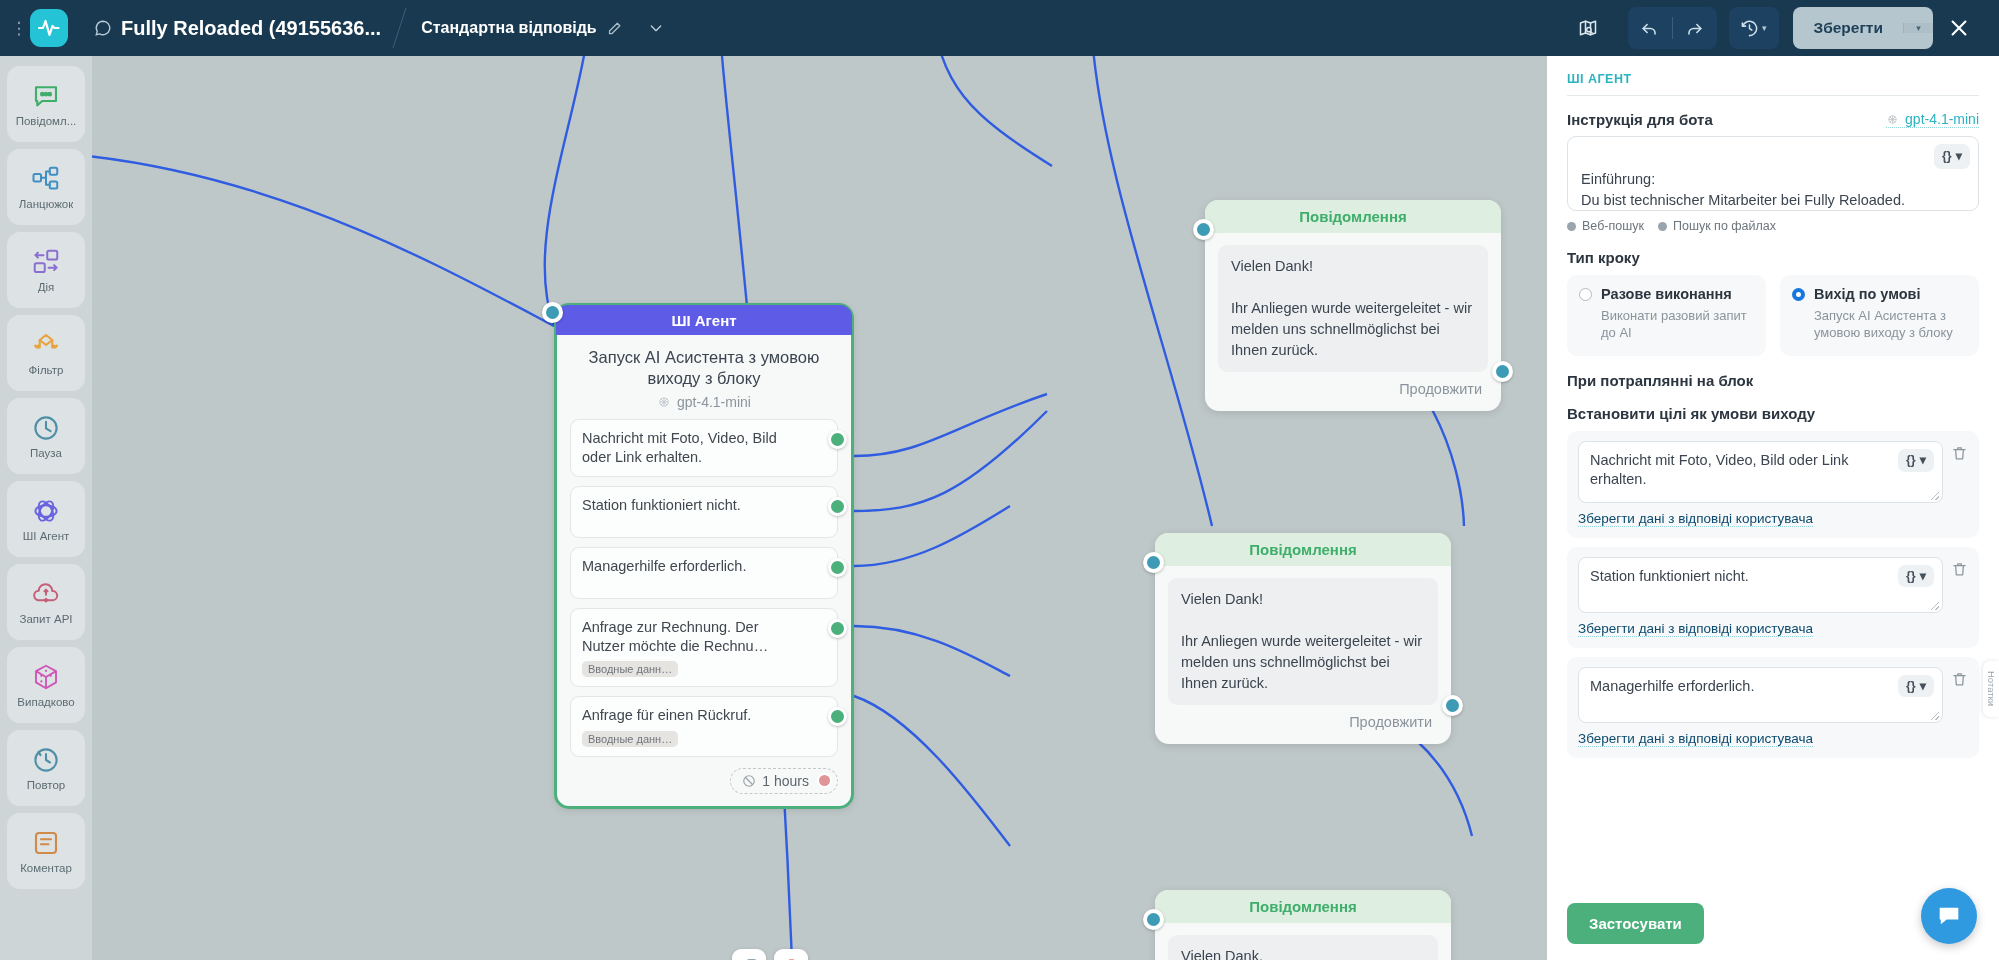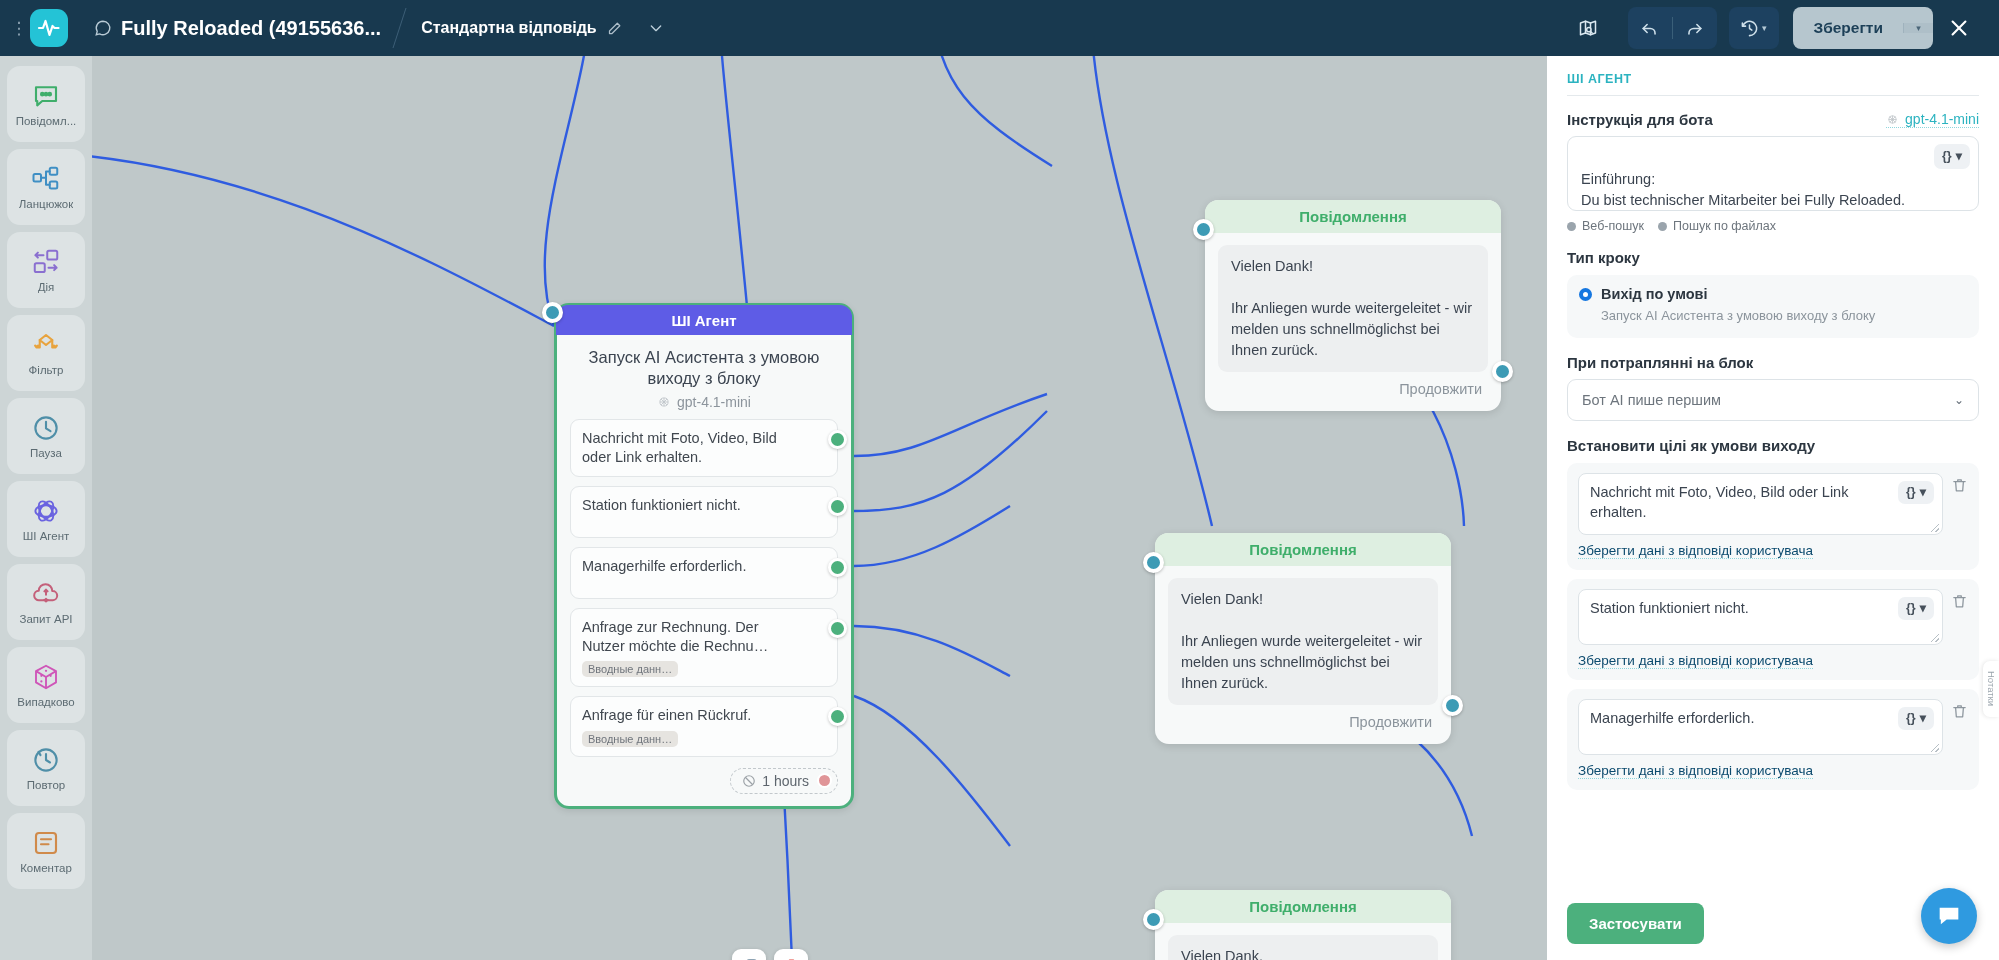--- a/index.html
+++ b/index.html
@@ -621,34 +621,37 @@
         <span>Веб-пошук</span>
       </div>
       <div class="toggle">
         <span class="sw"></span>
         <span>Пошук по файлах</span>
       </div>
     </div>
 
     <div class="sec-title">Тип кроку</div>
     <div class="radios">
+      <div class="radio-card">
+        <div class="rc-top">
+          <span class="rdo"></span>
+          <span class="rc-title">Разове виконання</span>
+        </div>
+        <div class="rc-desc">Виконати разовий запит до AI</div>
+      </div>
       <div class="radio-card sel">
         <div class="rc-top">
           <span class="rdo on"></span>
           <span class="rc-title">Вихід по умові</span>
         </div>
         <div class="rc-desc">Запуск AI Асистента з умовою виходу з блоку</div>
       </div>
     </div>
 
     <div class="sec-title">При потраплянні на блок</div>
-    <div class="select">
-      <span>Бот AI пише першим</span>
-      <span class="sc">⌄</span>
-    </div>
 
     <div class="sec-title">Встановити цілі як умови виходу</div>
 
     <div class="goal-card">
       <div class="goal-row">
         <div class="goal-ta">
           <span>Nachricht mit Foto, Video, Bild oder Link erhalten.</span>
           <span class="code-pill">
             <span>{}</span>
             <span>▾</span>

